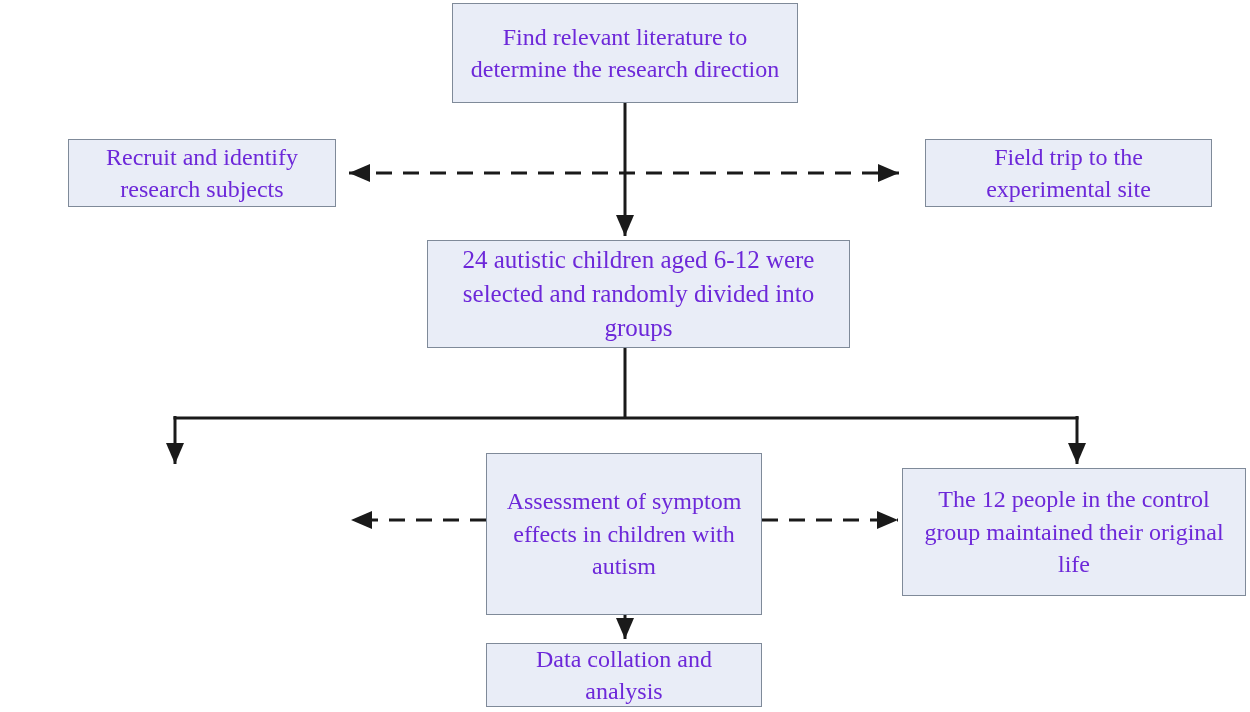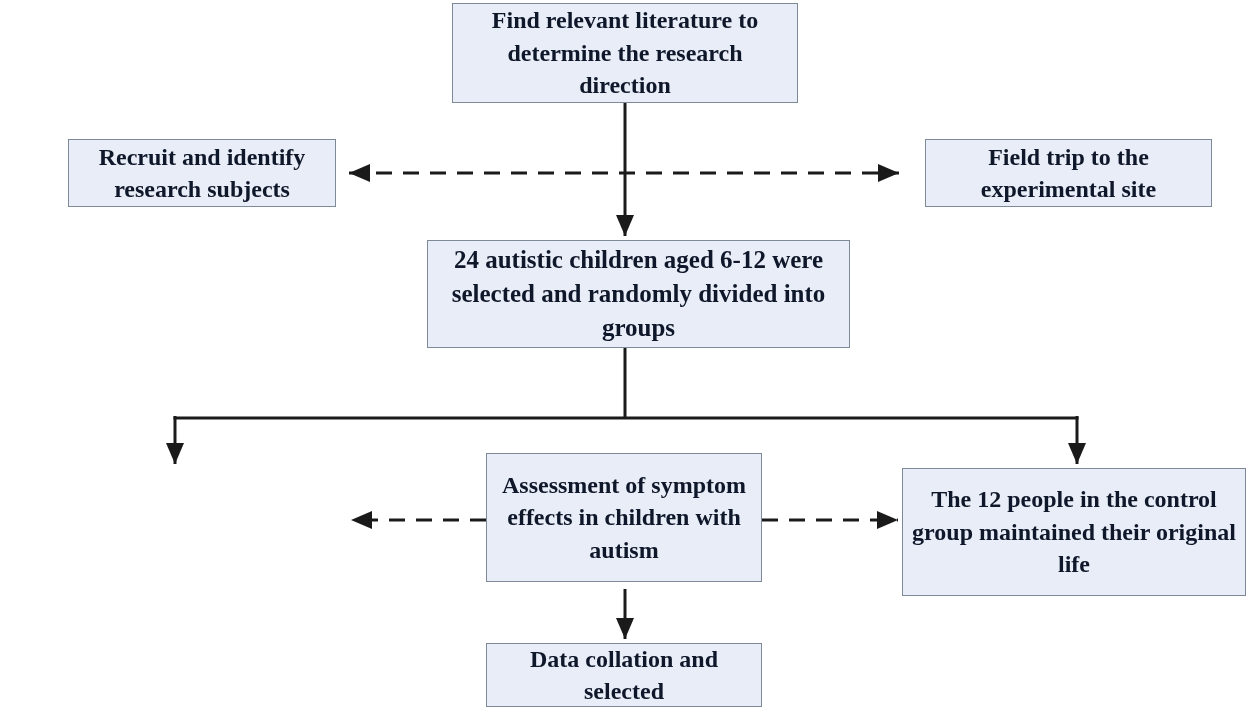--- a/index.html
+++ b/index.html
@@ -20,36 +20,35 @@
     left: 0;
     top: 0;
     width: 1250px;
     height: 712px;
   }
   .node {
     position: absolute;
     box-sizing: border-box;
     background: #e9edf7;
     border: 1.6px solid #7f8a99;
-    color: #0f172a;
+    color: #6d28d9;
     display: flex;
     align-items: center;
     justify-content: center;
     text-align: center;
     font-size: 24px;
     line-height: 1.35;
     padding: 18px 8px;
-    font-weight: bold;
   }
   #box-find       { left: 452px; top: 3px;   width: 346px; height: 100px; }
   #box-recruit    { left: 68px;  top: 139px; width: 268px; height: 68px;  }
   #box-fieldtrip  { left: 925px; top: 139px; width: 287px; height: 68px;  }
   #box-children   { left: 415px; top: 240px; width: 423px; height: 108px; font-size: 25px; margin-left: 12px; }
   #box-dancing    { left: 4px;   top: 468px; width: 343px; height: 104px; }
-  #box-assessment { left: 486px; top: 453px; width: 276px; height: 129px; }
+  #box-assessment { left: 486px; top: 453px; width: 276px; height: 162px; }
   #box-control    { left: 902px; top: 468px; width: 344px; height: 128px; }
   #box-data       { left: 486px; top: 643px; width: 276px; height: 64px;  }
 
   .solid-line {
     stroke: #1a1a1a;
     stroke-width: 3;
     fill: none;
   }
   .dashed-line {
     stroke: #1a1a1a;
@@ -93,15 +92,15 @@
 
   <div class="node" id="box-fieldtrip">Field trip to the experimental site</div>
 
   <div class="node" id="box-children">24 autistic children aged 6-12 were selected and randomly divided into groups</div>
 
 
   <div class="node" id="box-assessment">Assessment of symptom effects in children with autism</div>
 
   <div class="node" id="box-control">The 12 people in the control group maintained their original life</div>
 
-  <div class="node" id="box-data">Data collation and selected</div>
+  <div class="node" id="box-data">Data collation and analysis</div>
 
 </div>
 
 </body></html>

